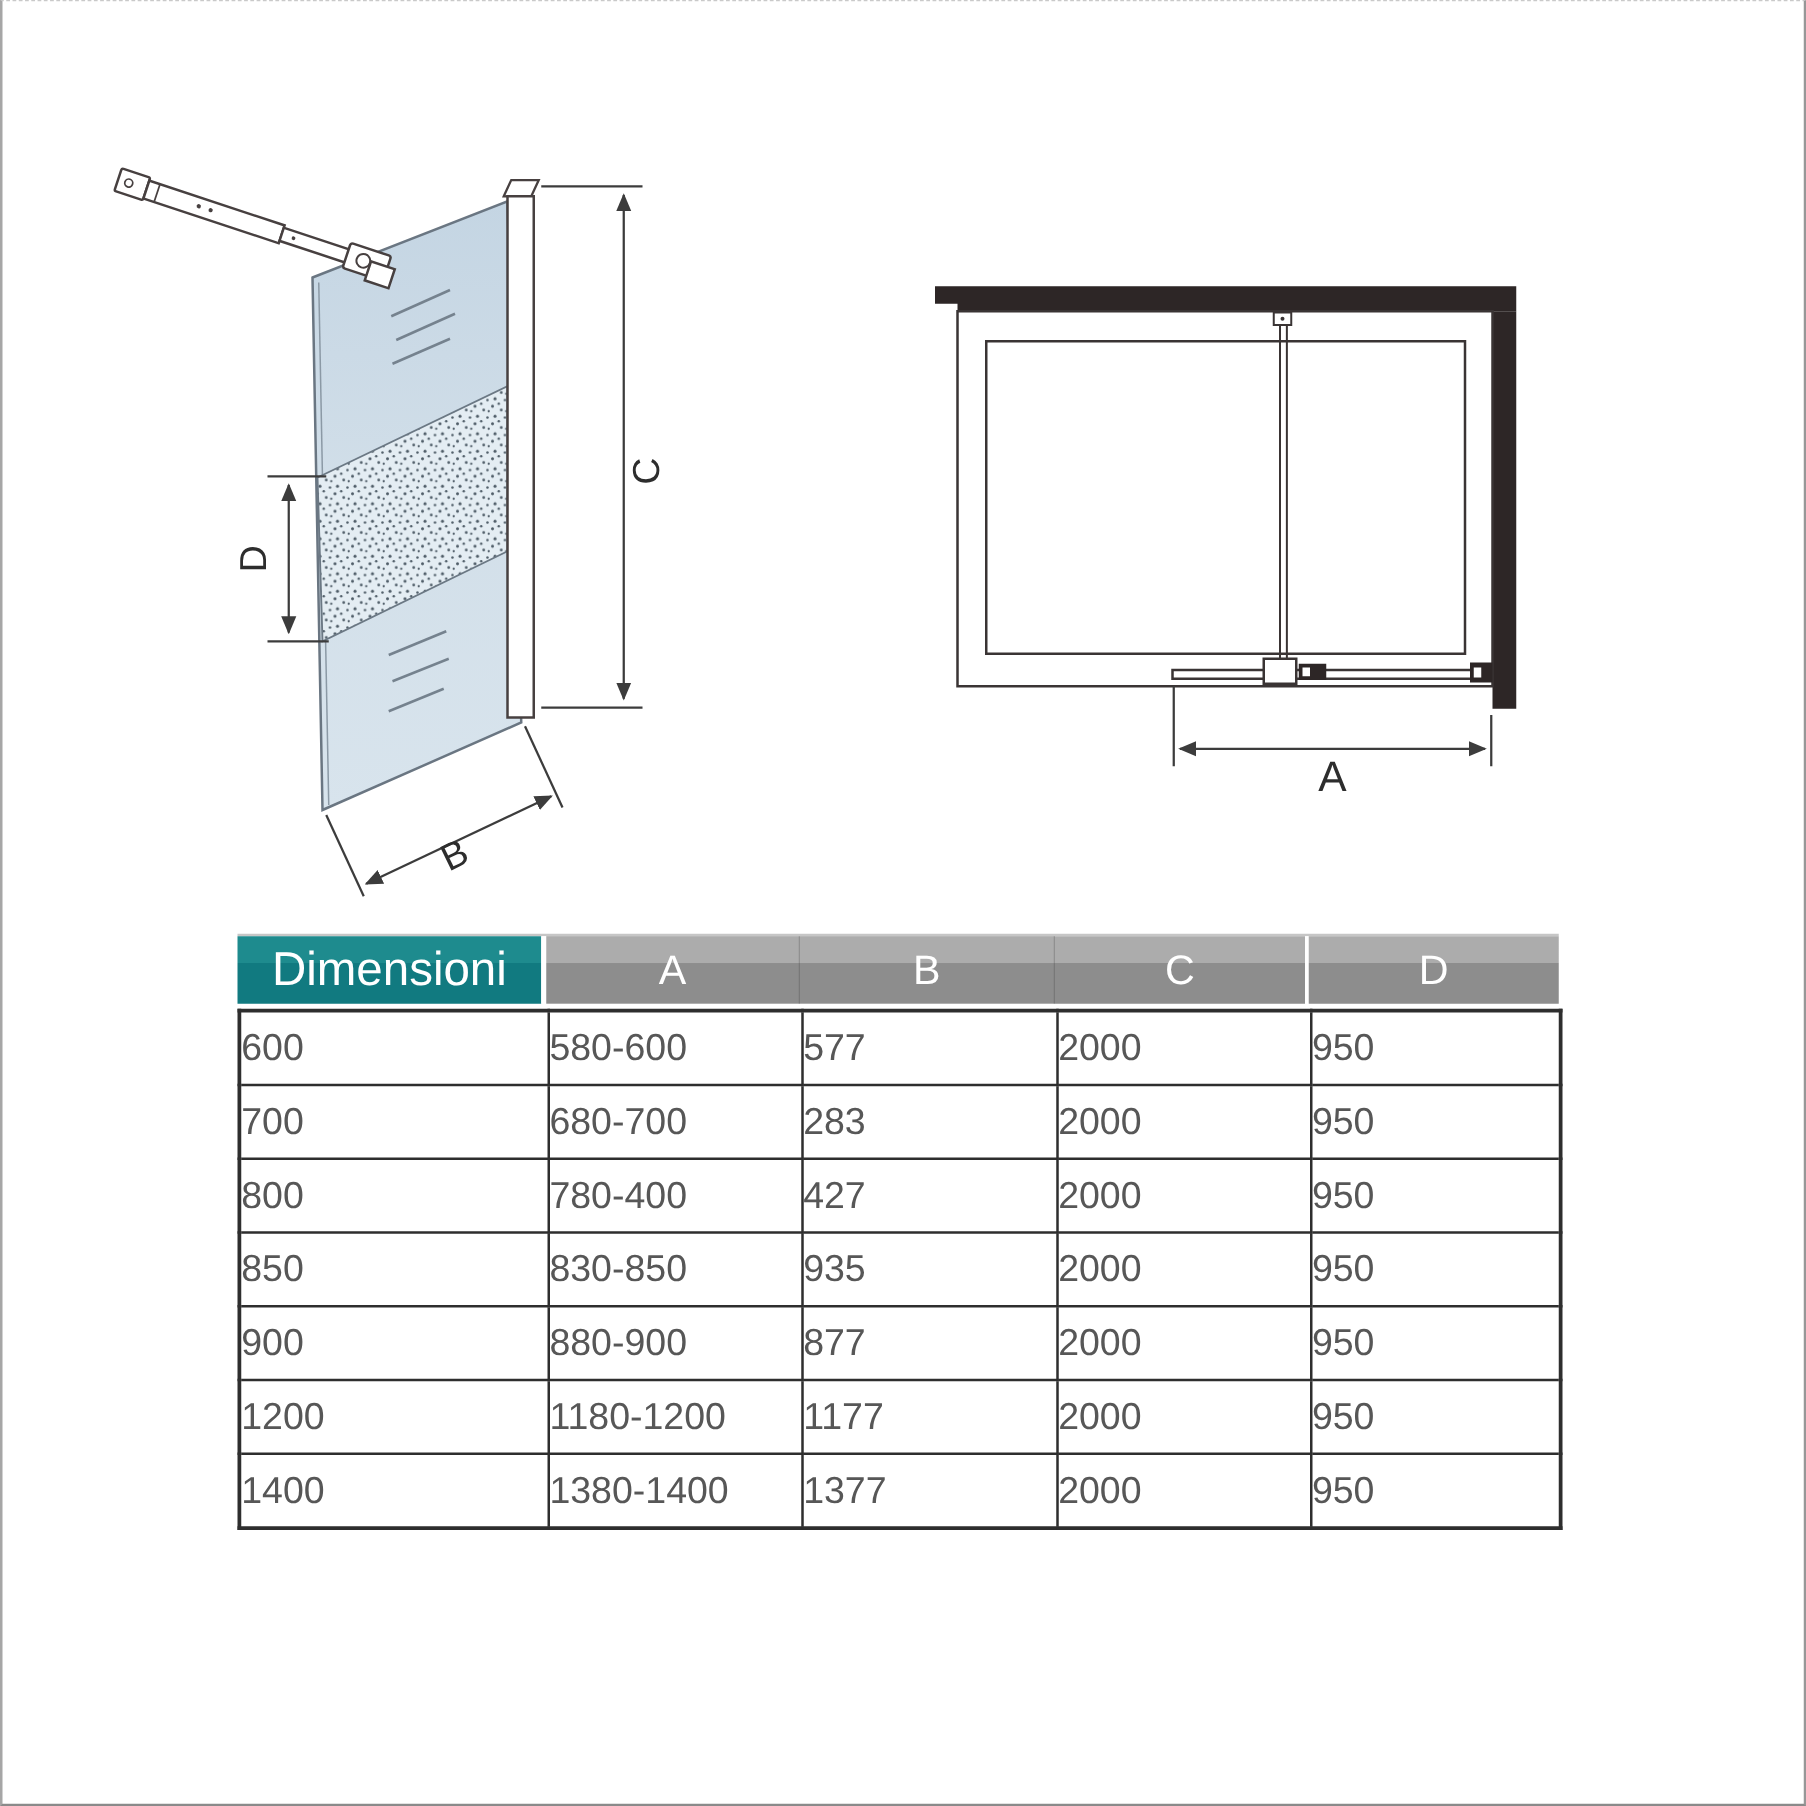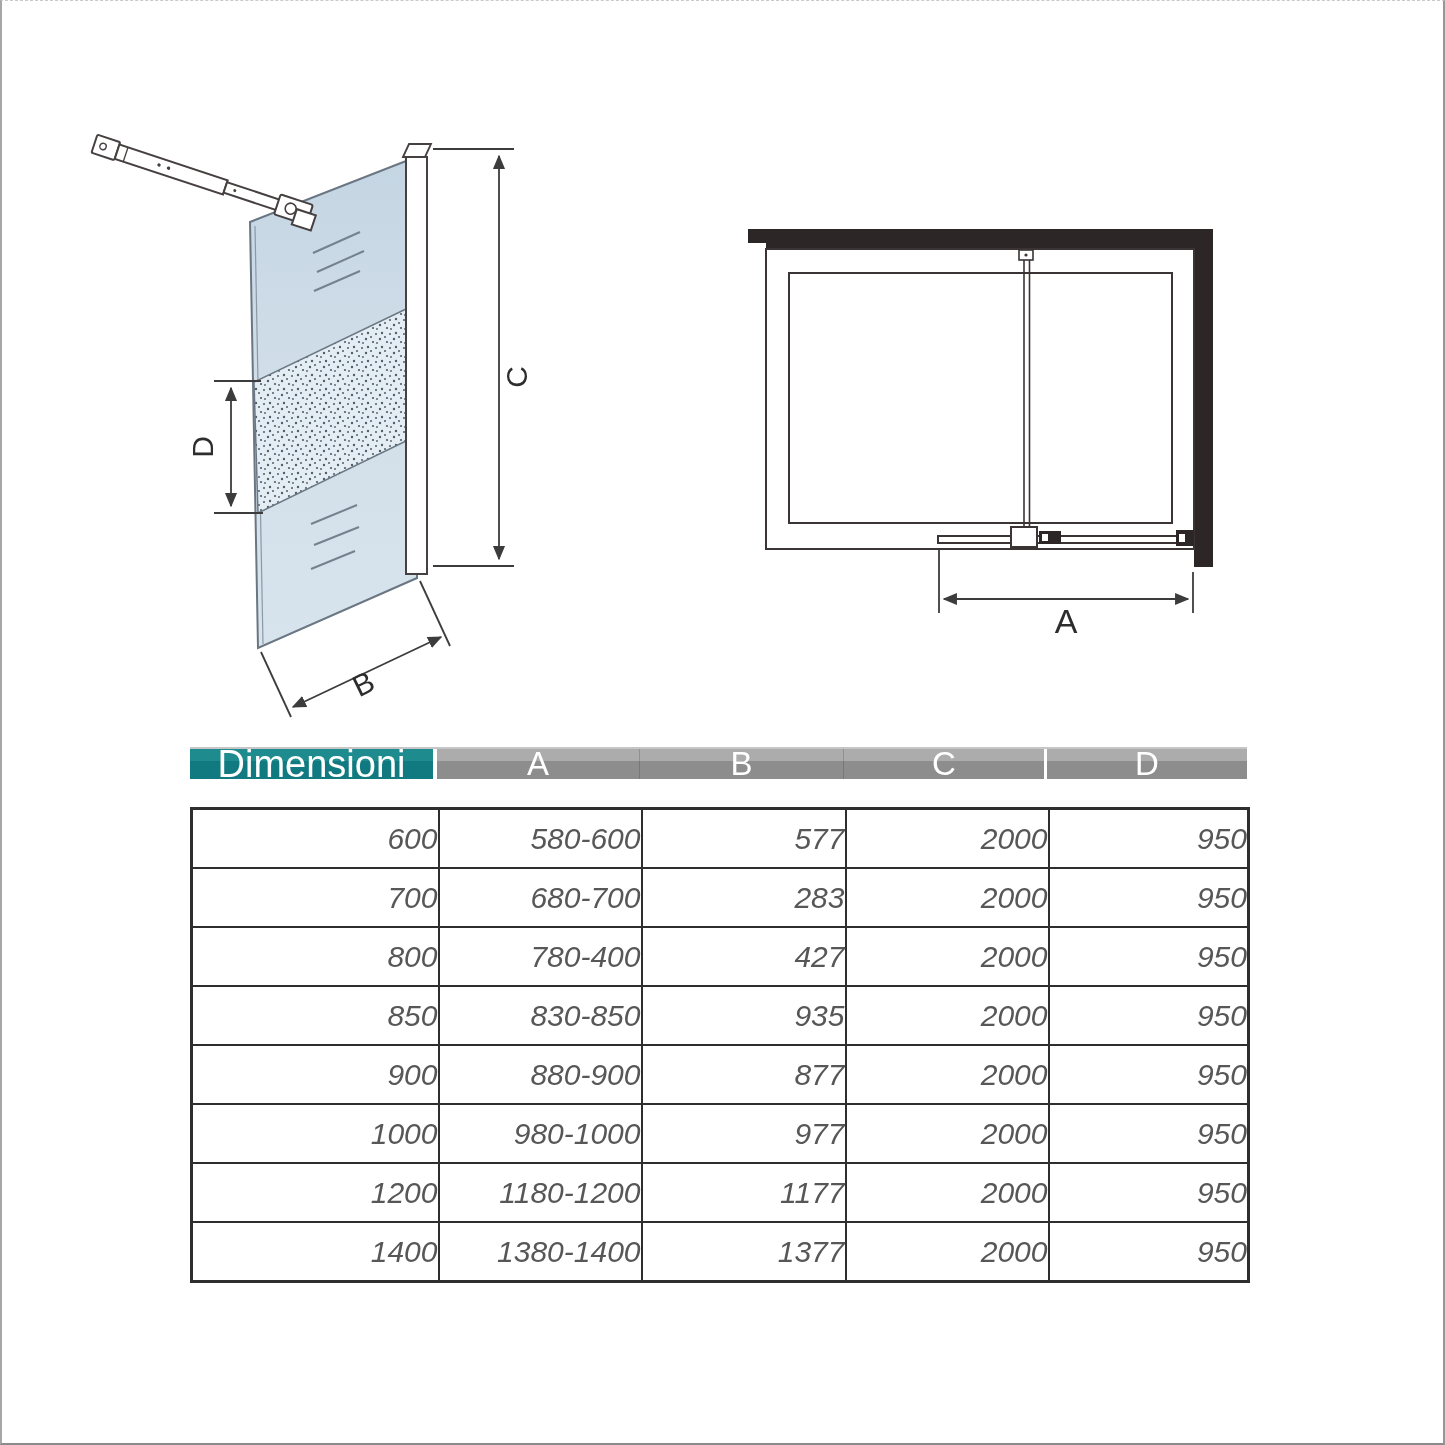--- a/index.html
+++ b/index.html
@@ -13,21 +13,21 @@
     border-top:1px dashed #c9c9c9;
     border-left:2px solid #a6a6a6;
     border-right:2px solid #979797;
     border-bottom:2px solid #8a8a8a;
   }
   .drawings{position:absolute;left:0;top:0;}
   .dimlabel{font-family:"Liberation Sans", sans-serif;font-size:30px;fill:#2d2d2d;}
   .dimlabel-big{font-family:"Liberation Sans", sans-serif;font-size:34px;fill:#2d2d2d;}
 
   .spec-header{
-    position:absolute;left:190px;top:747px;width:1057px;height:32px;
+    position:absolute;left:190px;top:747px;width:1057px;height:56px;
     display:flex;border-top:2px solid #c6c6c6;box-sizing:border-box;
   }
   .hcell{box-sizing:border-box;display:flex;align-items:center;justify-content:center;color:#ffffff;}
   .hcell.teal{
     width:247px;font-size:38px;
     background:linear-gradient(to bottom,#1e8b8e 0%,#1e8b8e 40%,#117a80 40%,#117a80 100%);
     border-right:4px solid #ffffff;
   }
   .hcell.gray{
     font-size:33px;
@@ -38,21 +38,21 @@
   .g-c{width:203px;border-right:3px solid #ffffff;}
   .g-d{width:200px;}
 
   .spec-table{
     position:absolute;left:190px;top:807px;width:1057px;
     border-collapse:collapse;table-layout:fixed;
     font-size:30px;color:#575757;border:3px solid #2e2e2e;
   }
   .spec-table td{
     border:2px solid #2e2e2e;height:57px;
-    text-align:right;vertical-align:middle;padding:0;font-style:italic;
+    text-align:left;vertical-align:middle;padding:0;
   }
 </style>
 </head>
 <body>
 
 <svg class="drawings" width="1445" height="745" viewBox="0 0 1445 745">
   <defs>
     <linearGradient id="glassGrad" x1="0" y1="0" x2="0" y2="1">
       <stop offset="0" stop-color="#c4d5e3"></stop>
       <stop offset="0.5" stop-color="#d2dfe9"></stop>
@@ -213,27 +213,20 @@
         <td>950</td>
       </tr>
       <tr>
         <td>900</td>
         <td>880-900</td>
         <td>877</td>
         <td>2000</td>
         <td>950</td>
       </tr>
       <tr>
-        <td>1000</td>
-        <td>980-1000</td>
-        <td>977</td>
-        <td>2000</td>
-        <td>950</td>
-      </tr>
-      <tr>
         <td>1200</td>
         <td>1180-1200</td>
         <td>1177</td>
         <td>2000</td>
         <td>950</td>
       </tr>
       <tr>
         <td>1400</td>
         <td>1380-1400</td>
         <td>1377</td>

